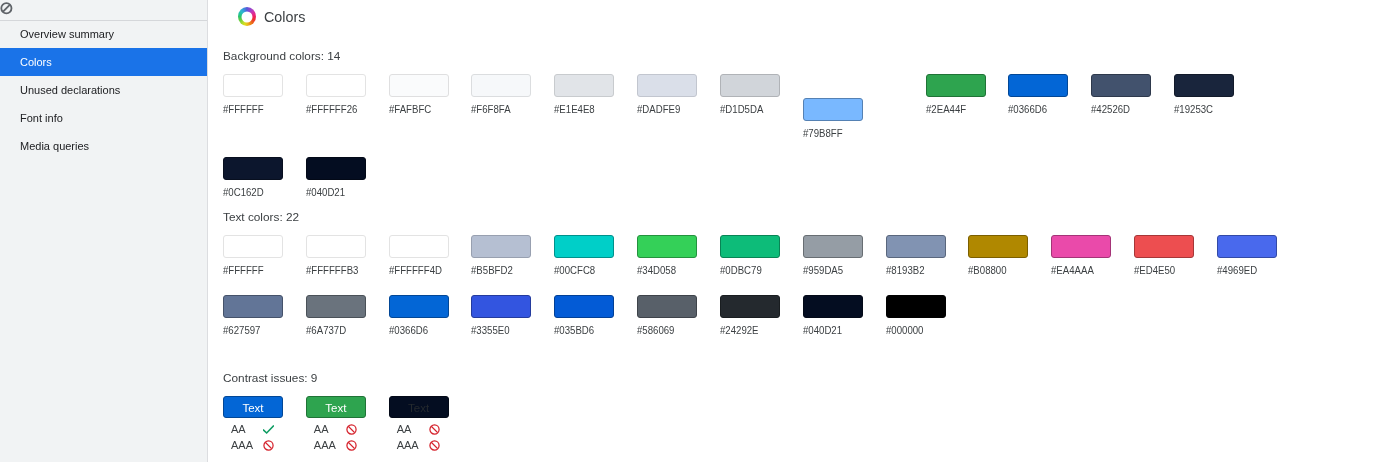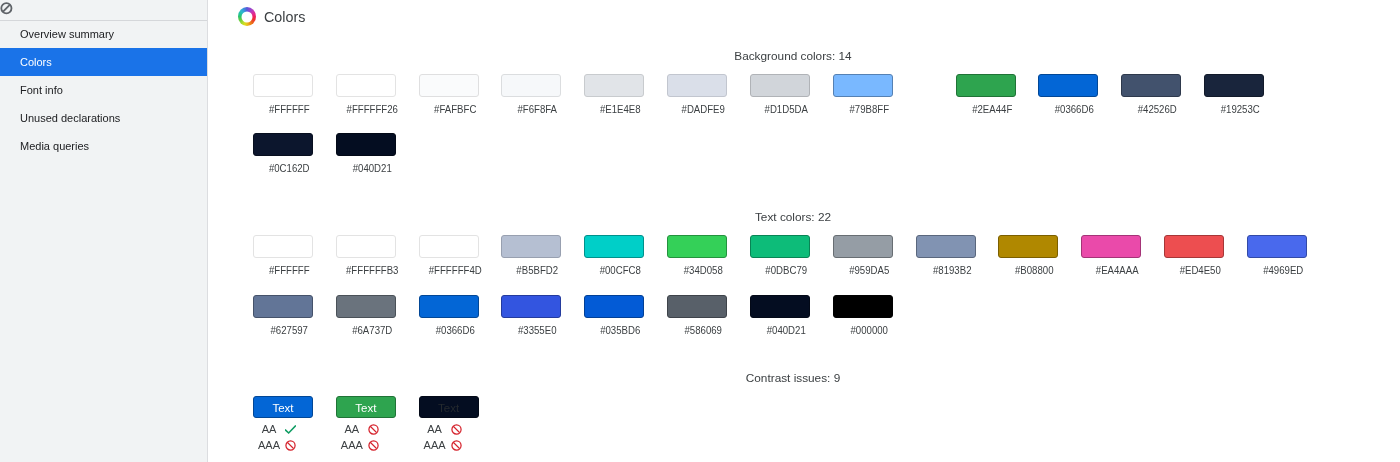--- a/index.html
+++ b/index.html
@@ -42,58 +42,58 @@
              #ef2160 90deg, #ee2d33 112deg, #ec5a1e 135deg, #eb8f17 158deg,
              #e9c31b 180deg, #d6e020 200deg, #a3d832 220deg, #5fce43 245deg,
              #2ec36b 268deg, #23c39c 290deg, #2db8cd 312deg, #3a94dc 335deg,
              #5a57d8 360deg);
            position:relative; }
   .wheel::after { content:""; position:absolute; left:50%; top:50%;
            transform:translate(-50%,-50%); width:11px; height:11px;
            border-radius:50%; background:#fff; }
   .panel-title { font-size:14.3px; color:#3c4043; margin-left:8px; }
 
-  .section { position:absolute; left:45px;text-align:center; }
+  .section { position:absolute; left:15px; }
   .section-title { font-size:11.8px; color:#3c4043; line-height:13px; }
   .swatch-row { display:flex; flex-wrap:wrap; }
   .swatch-cell { width:82.82px; }
   .swatch { width:60px; height:23px; border-radius:3px; box-sizing:border-box;
             border:1px solid rgba(0,0,0,0.12); }
   .swatch-label { font-size:11px; color:#3c4043; margin-top:6px; line-height:13px;
                   font-family:"Liberation Sans", sans-serif;
                   transform:scaleX(0.875); transform-origin:left center; }
   .ctr-row { display:flex; }
   .ctr-cell { width:82.82px; }
   .ctr-btn { width:60px; height:22px; border-radius:3px; display:flex;
              border:1px solid rgba(0,0,0,0.12);
              align-items:center; justify-content:center; font-size:11.5px; box-sizing:border-box;
              padding-top:1px; }
-  .ctr-check { display:flex; align-items:center; height:16px; }
+  .ctr-check { display:flex; align-items:center; height:16px;margin-left:8px; }
   .ctr-label { font-size:11px; color:#3c4043; width:32px; }
   .ctr-icon { width:11px; height:11px; display:block; }
 </style>
 </head>
 <body>
 
 <div class="app">
 
   <div class="sidebar">
     <div class="sidebar-toolbar">
       <span class="block-icon">
         <svg width="20" height="20" viewBox="0 0 20 20">
           <circle cx="6.4" cy="8.3" r="5.1" fill="none" stroke="#5f6368" stroke-width="1.8"></circle>
           <line x1="2.8" y1="11.9" x2="10" y2="4.7" stroke="#5f6368" stroke-width="1.8"></line>
         </svg>
       </span>
     </div>
     <ul class="sidebar-list" id="sidebar-list">
         <li class="side-item">Overview summary</li>
         <li class="side-item selected" style="background: rgb(26, 115, 232);">Colors</li>
+        <li class="side-item">Unused declarations</li>
         <li class="side-item">Font info</li>
-        <li class="side-item">Unused declarations</li>
         <li class="side-item">Media queries</li>
       </ul>
   </div>
 
   <div class="main">
     <div class="panel-header">
       <span class="wheel"></span>
       <span class="panel-title">Colors</span>
     </div>
     <div id="sections">
@@ -121,21 +121,21 @@
               <div class="swatch-label">#E1E4E8</div>
             </div>
             <div class="swatch-cell" style="margin-bottom: 16.6px;">
               <div class="swatch" style="background: rgb(218, 223, 233); border-color: rgb(194, 198, 207);"></div>
               <div class="swatch-label">#DADFE9</div>
             </div>
             <div class="swatch-cell" style="margin-bottom: 16.6px;">
               <div class="swatch" style="background: rgb(209, 213, 218); border-color: rgb(176, 179, 183);"></div>
               <div class="swatch-label">#D1D5DA</div>
             </div>
-            <div class="swatch-cell" style="margin-bottom: 16.6px;">
+            <div class="swatch-cell" style="margin-bottom: 16.6px; margin-top: 24px;">
               <div class="swatch" style="background: rgb(121, 184, 255); border-color: rgb(85, 129, 179);"></div>
               <div class="swatch-label">#79B8FF</div>
             </div>
             <div class="swatch-cell" style="margin-bottom: 16.6px; margin-left: 40px;">
               <div class="swatch" style="background: rgb(46, 164, 79); border-color: rgb(32, 115, 55);"></div>
               <div class="swatch-label">#2EA44F</div>
             </div>
             <div class="swatch-cell" style="margin-bottom: 16.6px;">
               <div class="swatch" style="background: rgb(3, 102, 214); border-color: rgb(2, 71, 150);"></div>
               <div class="swatch-label">#0366D6</div>
@@ -229,20 +229,24 @@
               <div class="swatch" style="background: rgb(51, 85, 224); border-color: rgb(36, 59, 157);"></div>
               <div class="swatch-label">#3355E0</div>
             </div>
             <div class="swatch-cell" style="margin-bottom: 16.6px;">
               <div class="swatch" style="background: rgb(3, 91, 214); border-color: rgb(2, 64, 150);"></div>
               <div class="swatch-label">#035BD6</div>
             </div>
             <div class="swatch-cell" style="margin-bottom: 16.6px;">
               <div class="swatch" style="background: rgb(88, 96, 105); border-color: rgb(62, 67, 74);"></div>
               <div class="swatch-label">#586069</div>
+            </div>
+            <div class="swatch-cell" style="margin-bottom: 16.6px;">
+              <div class="swatch" style="background: rgb(36, 41, 46); border-color: rgb(25, 29, 32);"></div>
+              <div class="swatch-label">#24292E</div>
             </div>
             <div class="swatch-cell" style="margin-bottom: 16.6px;">
               <div class="swatch" style="background: rgb(4, 13, 33); border-color: rgb(3, 9, 23);"></div>
               <div class="swatch-label">#040D21</div>
             </div>
             <div class="swatch-cell" style="margin-bottom: 16.6px;">
               <div class="swatch" style="background: rgb(0, 0, 0); border-color: rgb(0, 0, 0);"></div>
               <div class="swatch-label">#000000</div>
             </div>
           </div>

